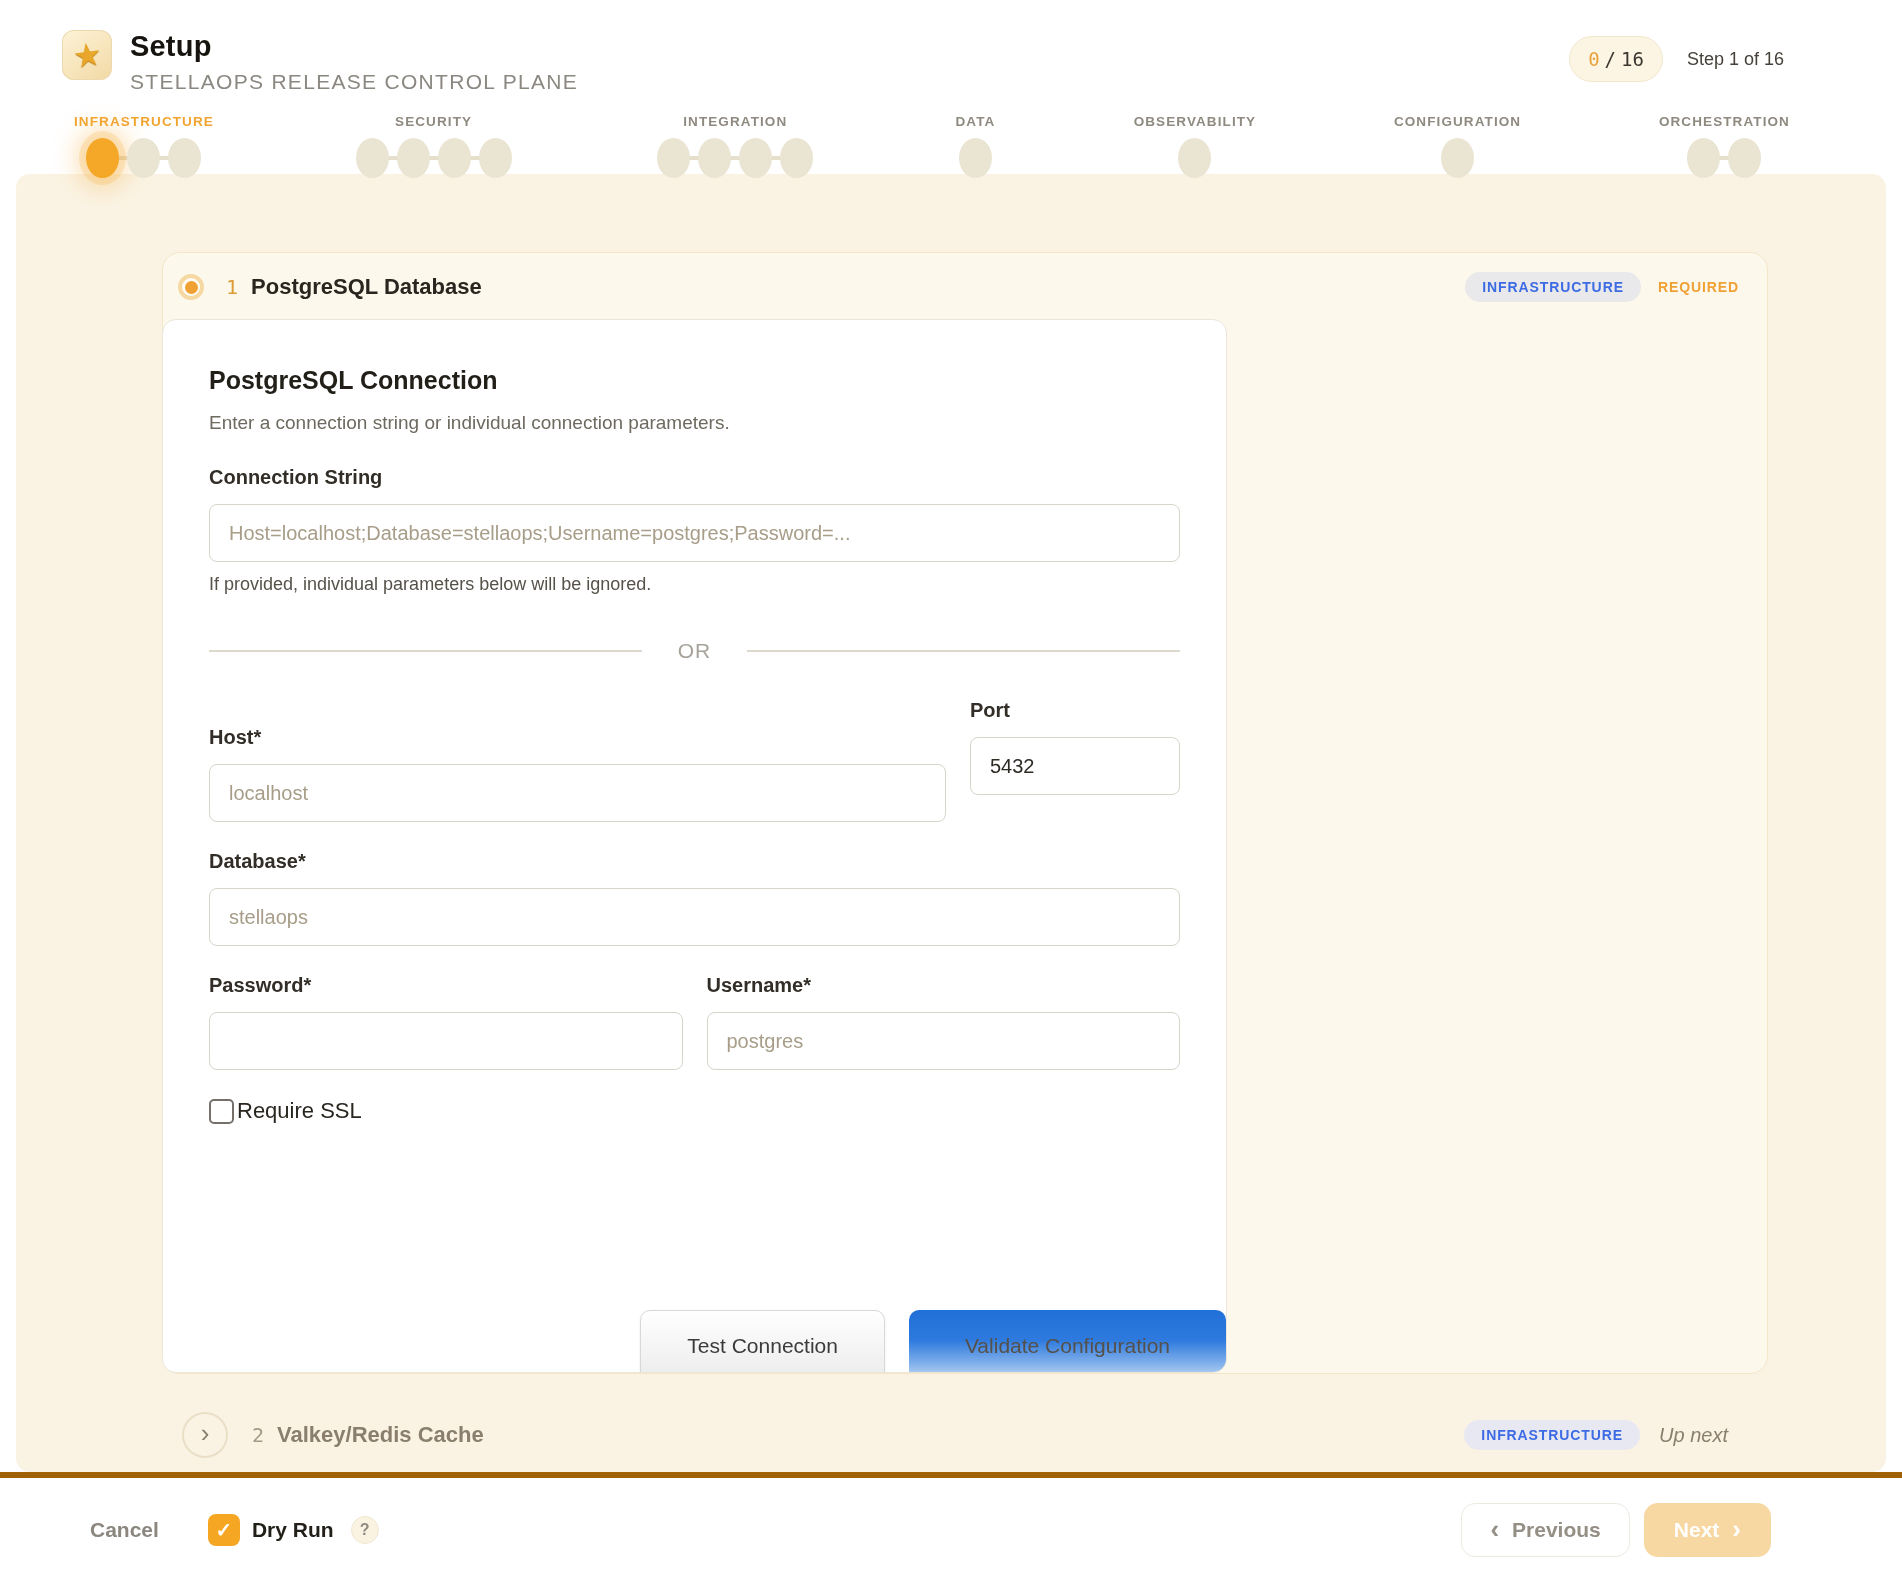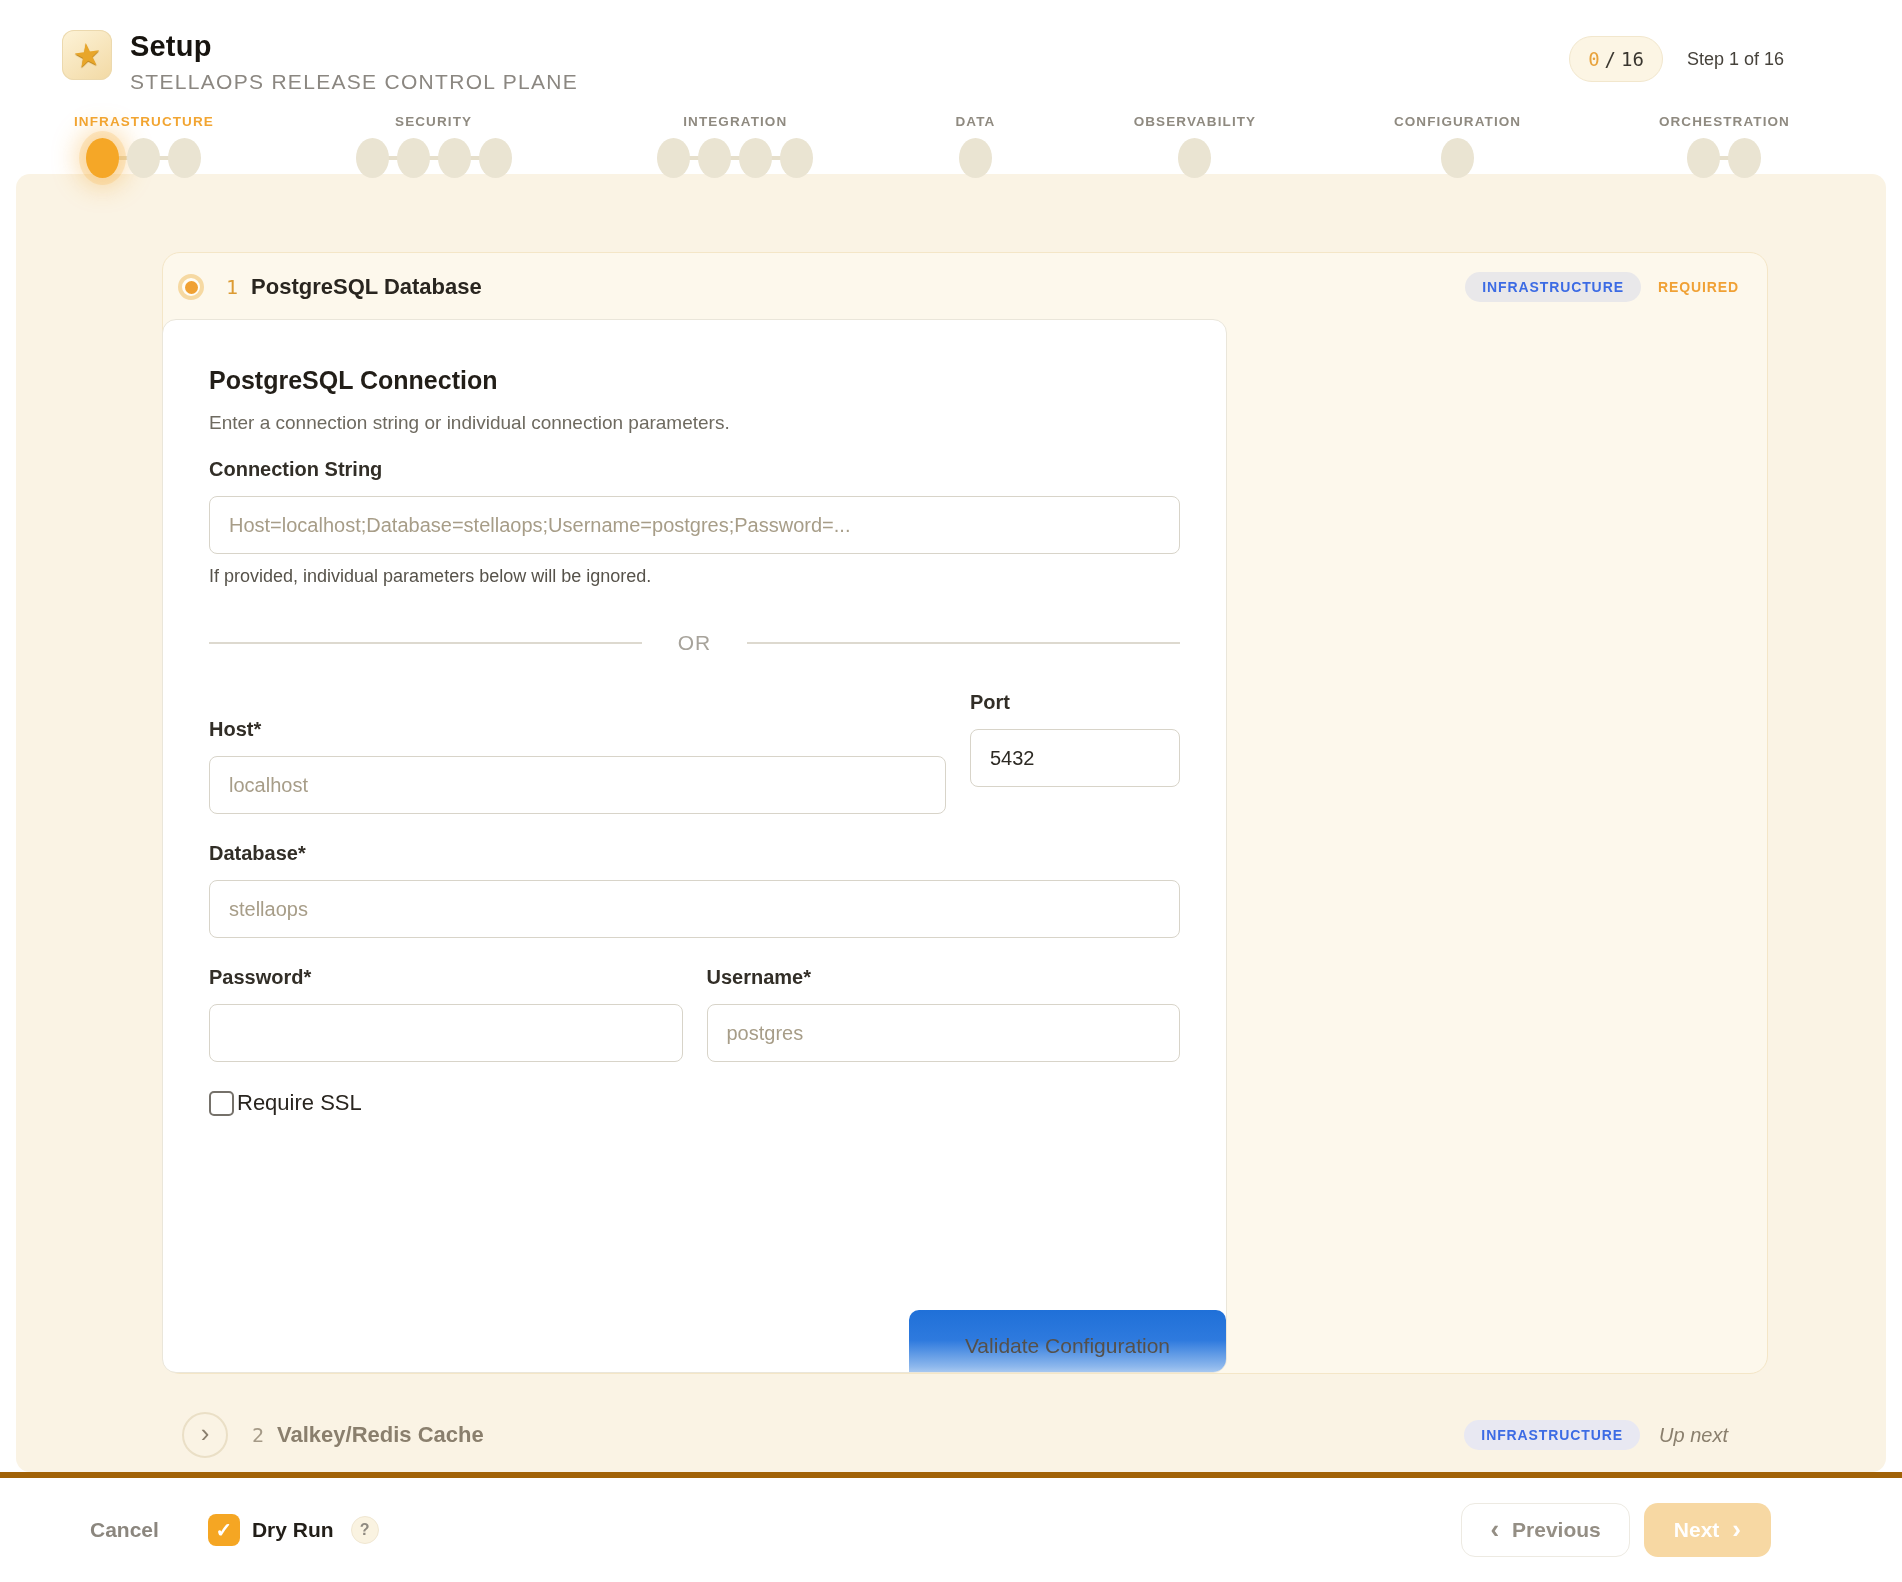--- a/index.html
+++ b/index.html
@@ -41,21 +41,21 @@
            display:flex; align-items:center; justify-content:center; flex:none; }
   .radio-dot { width:13px; height:13px; border-radius:50%; background:#f0a133; }
   .step-num { font-family:"DejaVu Sans Mono", monospace; font-size:20px; color:#dc9b33; margin:0 13px 0 22px; }
   .step-title { font-size:22px; font-weight:bold; color:#29251f; }
   .badge { font-size:14px; font-weight:bold; letter-spacing:0.9px; padding:7px 17px; border-radius:999px; }
   .badge-cat { margin-left:auto; background:#e9e8ea; color:#3c6be4; }
   .required { color:#f0a135; font-size:14px; font-weight:bold; letter-spacing:0.9px; margin-left:17px; }
   .form-card { width:1065px; height:1054px; margin-left:-1px; background:#ffffff; border:1px solid #eae6da;
                border-radius:14px; padding:46px 46px 0; position:relative; overflow:hidden; }
   .form-card h2 { font-size:25px; font-weight:bold; color:#221e18; margin-bottom:17px; }
-  .desc { font-size:19px; color:#6e6a60; margin-bottom:24px; }
+  .desc { font-size:19px; color:#6e6a60; margin-bottom:32px; }
   .form-card label { display:block; font-size:20px; font-weight:600; color:#322e27; margin-bottom:15px; }
   .form-card input { display:block; width:100%; height:58px; border:1px solid #d8d4c9; border-radius:8px;
       background:#fff; padding:0 19px; font-size:20px; color:#2d2a24; font-family:"Liberation Sans", sans-serif; outline:none; }
   .form-card input::placeholder { color:#a79d88; opacity:1; }
   .help { font-size:18px; color:#56524a; margin-top:12px; }
   .or-divider { display:flex; align-items:center; margin:44px 0 36px; }
   .or-line { flex:1; height:2px; background:#ddd9cf; }
   .or-text { margin:0 36px; font-size:21px; color:#a7a39b; letter-spacing:1px; }
   .row { display:flex; gap:24px; margin-bottom:28px; }
   .field-grow { flex:1;margin-top:27px; }
@@ -230,20 +230,21 @@
             <input type="text" placeholder="postgres" style="">
           </div>
         </div>
 
         <div class="ssl-row">
           <span class="ssl-box"></span>
           <span>Require SSL</span>
         </div>
 
         <div class="form-actions">
+          <button class="btn-test">Test Connection</button>
           <button class="btn-validate">Validate Configuration</button>
         </div>
       </div>
     </section>
 
     <div class="next-step-row">
       <span class="expand-circle">
           <span>›</span>
         </span>
       <span class="num-muted">2</span>

